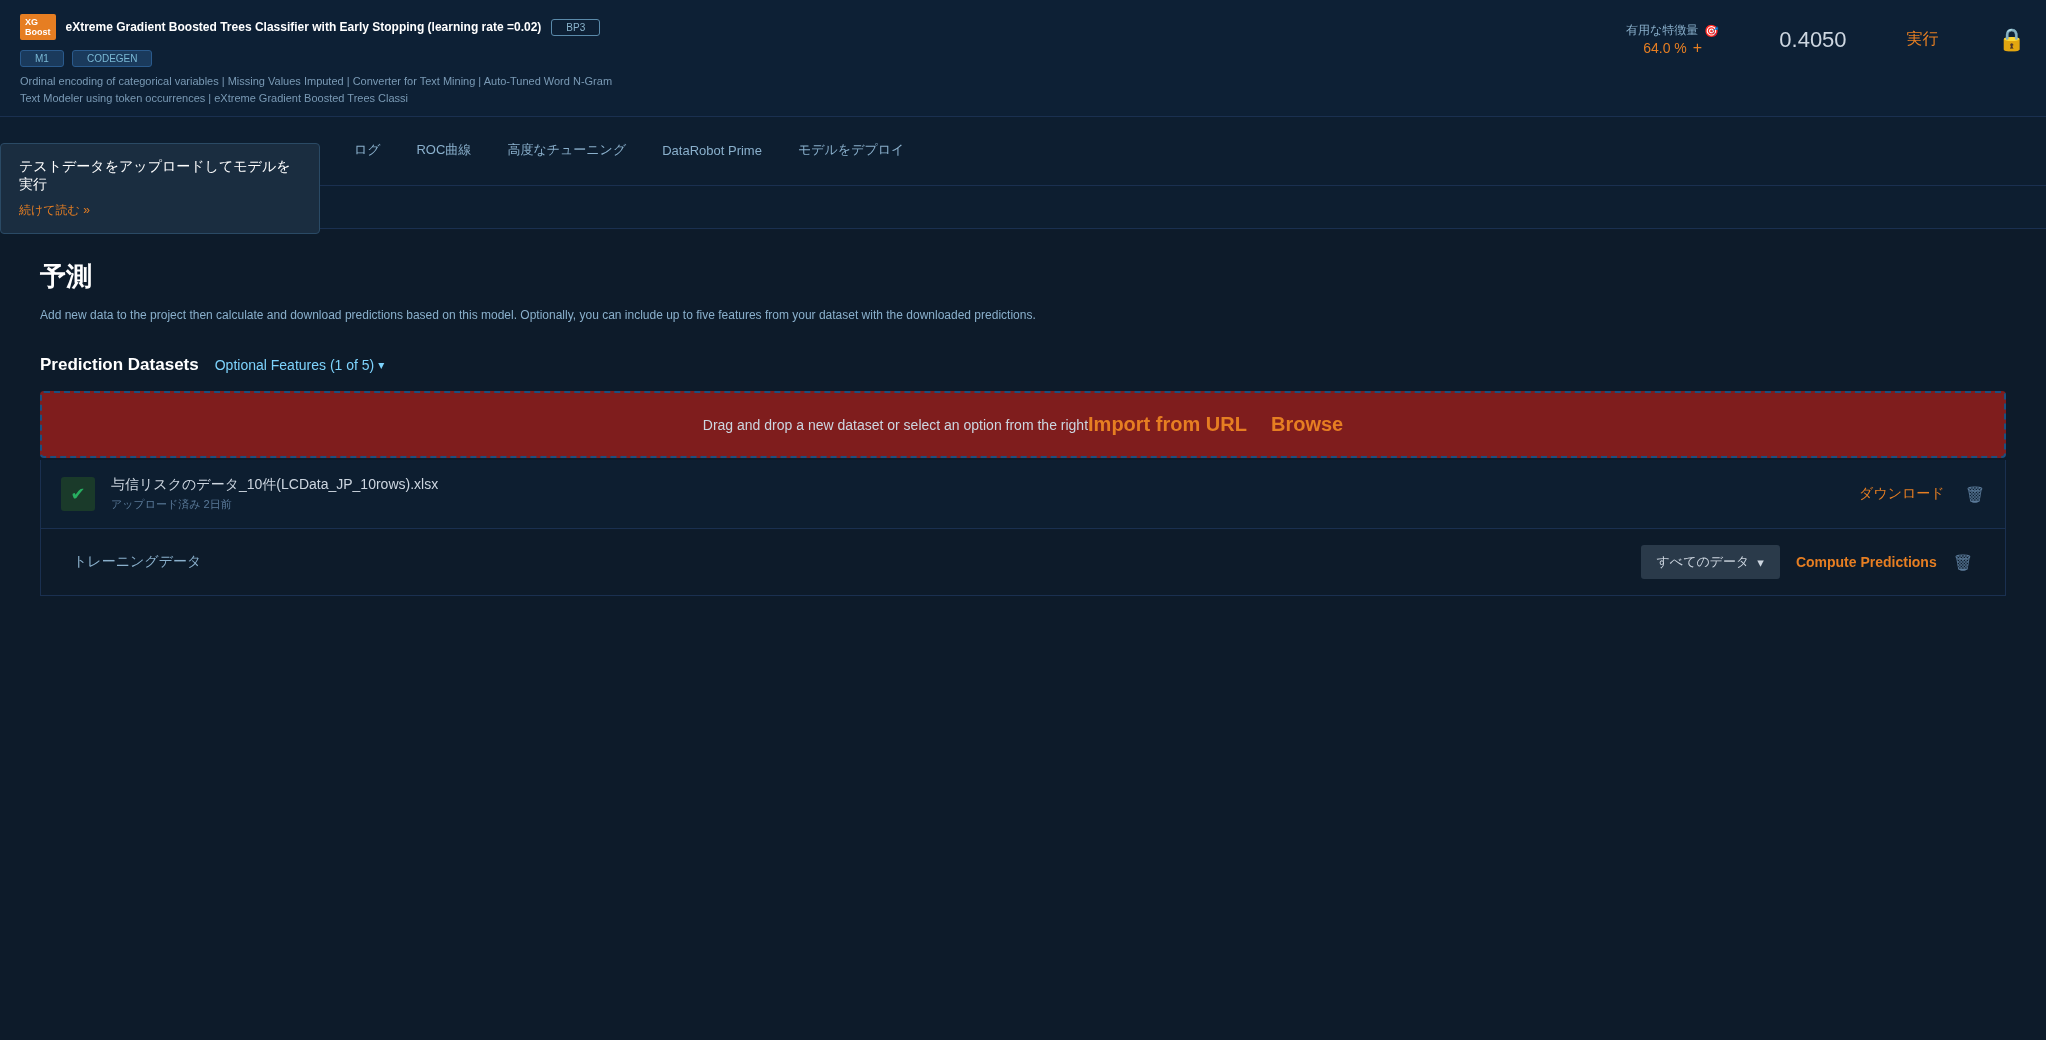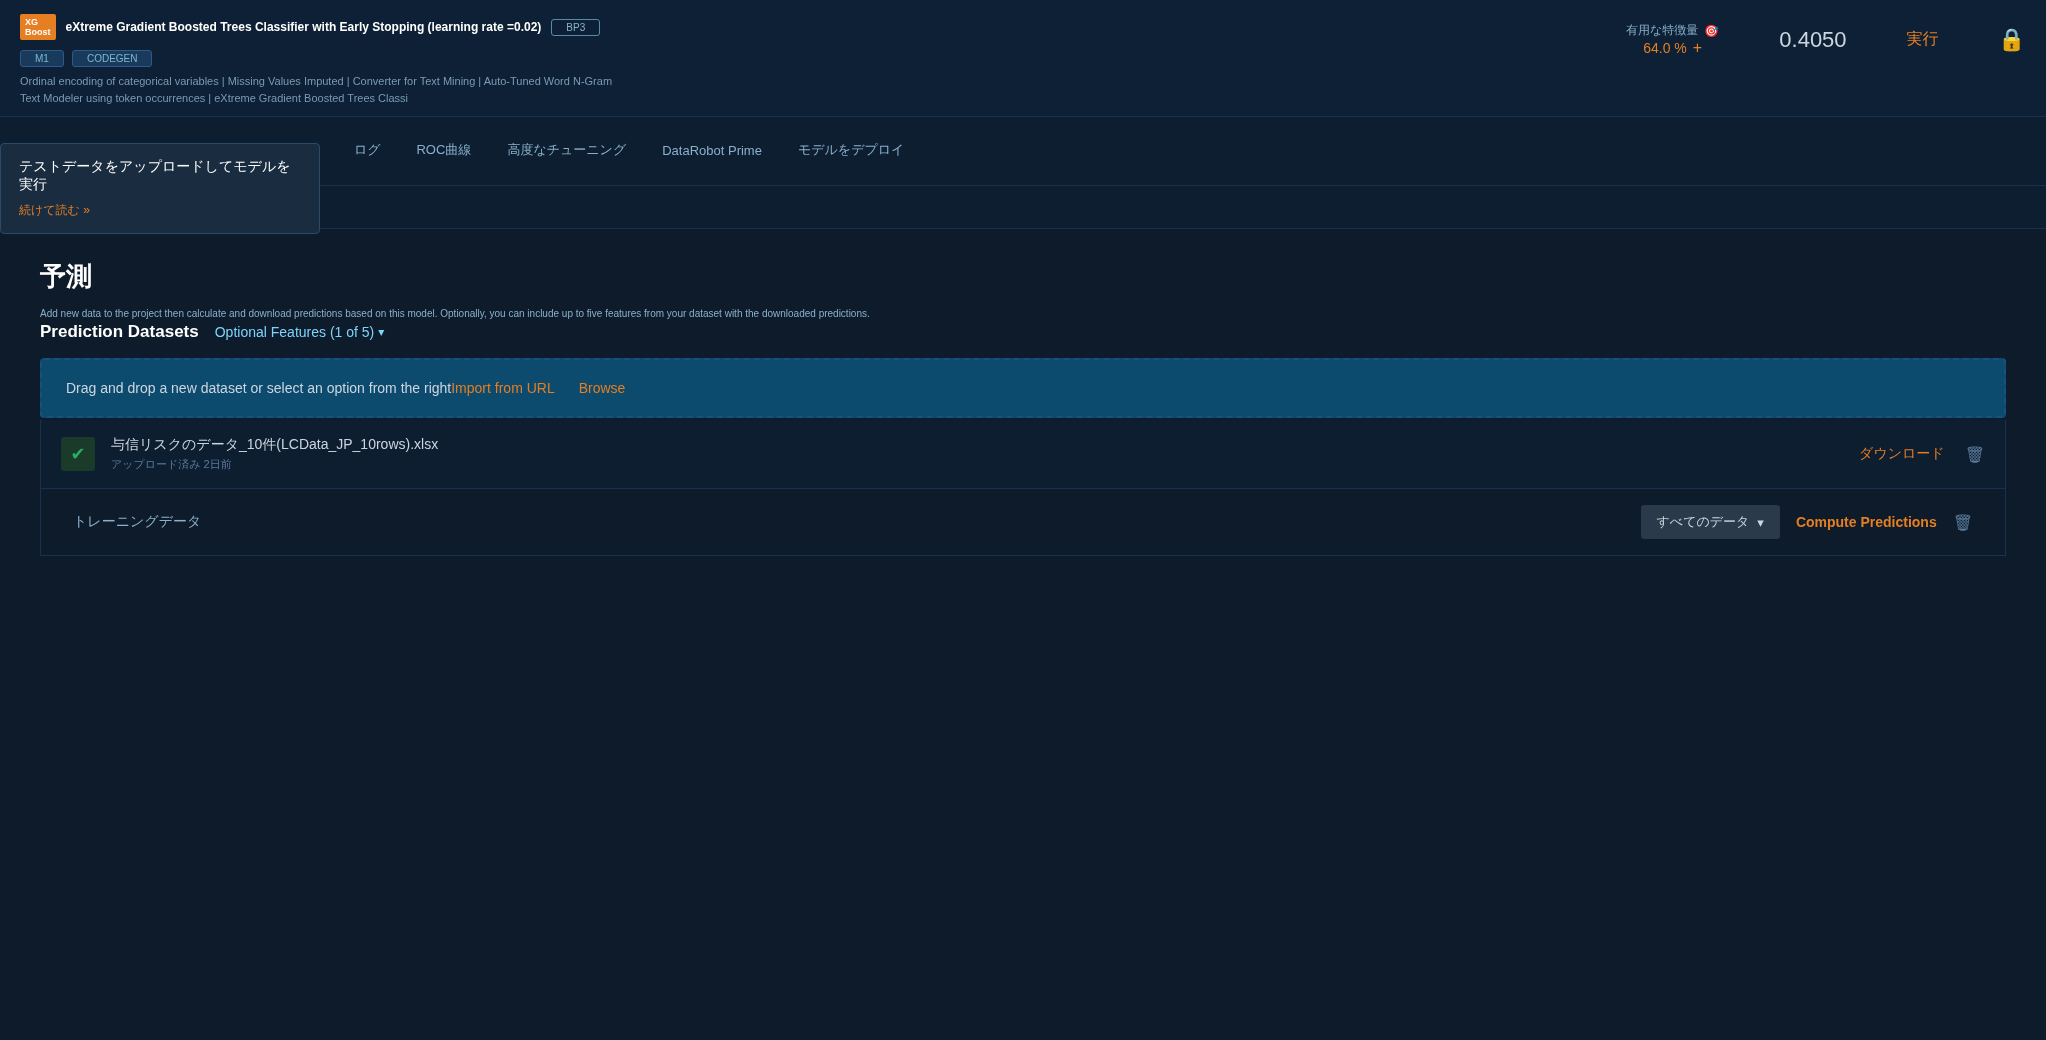--- a/index.html
+++ b/index.html
@@ -196,23 +196,24 @@
       background: #0d1b2a;
     }
     .page-title {
       color: #ffffff;
       font-size: 26px;
       font-weight: 700;
       margin-bottom: 12px;
     }
     .page-desc {
       color: #8ab0cc;
-      font-size: 10px;
+      font-size: 12px;
       line-height: 1.6;
       max-width: 1200px;
+      margin-bottom: 30px;
     }
 
     
     .section-header {
       display: flex;
       align-items: center;
       gap: 16px;
       margin-bottom: 16px;
     }
     .section-title {
@@ -232,37 +233,37 @@
       font-size: 12px;
     }
 
     
     .drop-zone {
       border: 2px dashed #1a5080;
       border-radius: 4px;
       padding: 20px 24px;
       display: flex;
       align-items: center;
-      justify-content: flex-start;
+      justify-content: center;
       margin-bottom: 2px;
-      background: #0c4a6e;
+      background: #7f1d1d;
     }
     .drop-text {
       color: #cdd6e0;
       font-size: 14px;
       font-weight: 500;
     }
     .drop-actions {
       display: flex;
       gap: 24px;
     }
     .action-link {
       color: #e67e22;
-      font-size: 14px;
-      font-weight: 400;
+      font-size: 20px;
+      font-weight: 700;
       cursor: pointer;
       background: none;
       border: none;
     }
 
     
     .dataset-row {
       display: flex;
       align-items: center;
       padding: 16px 20px;

